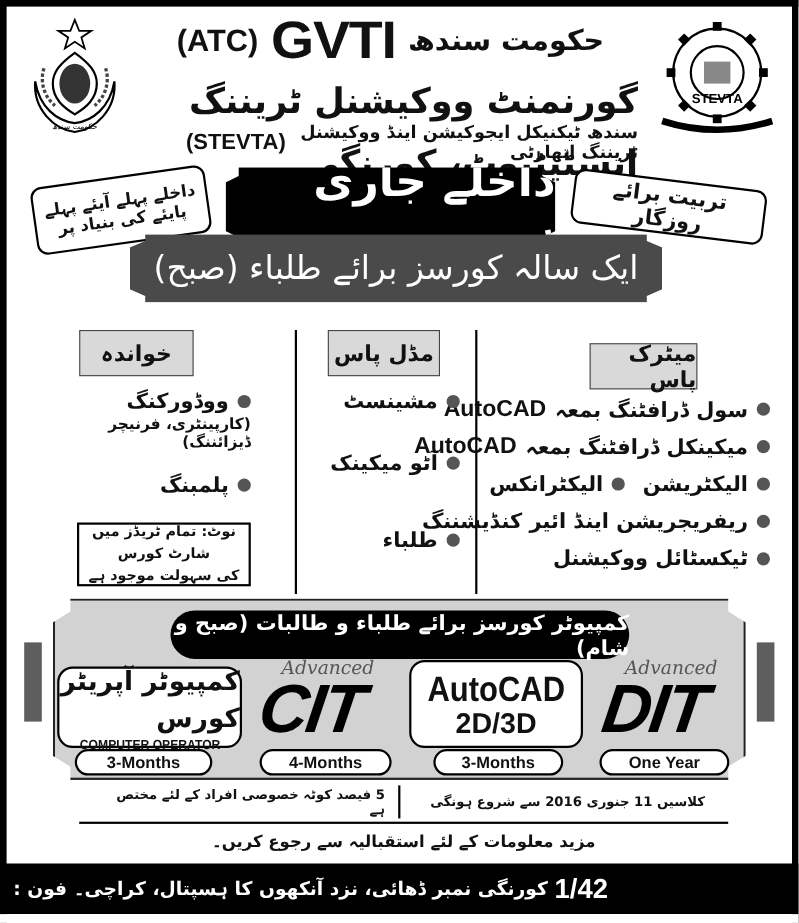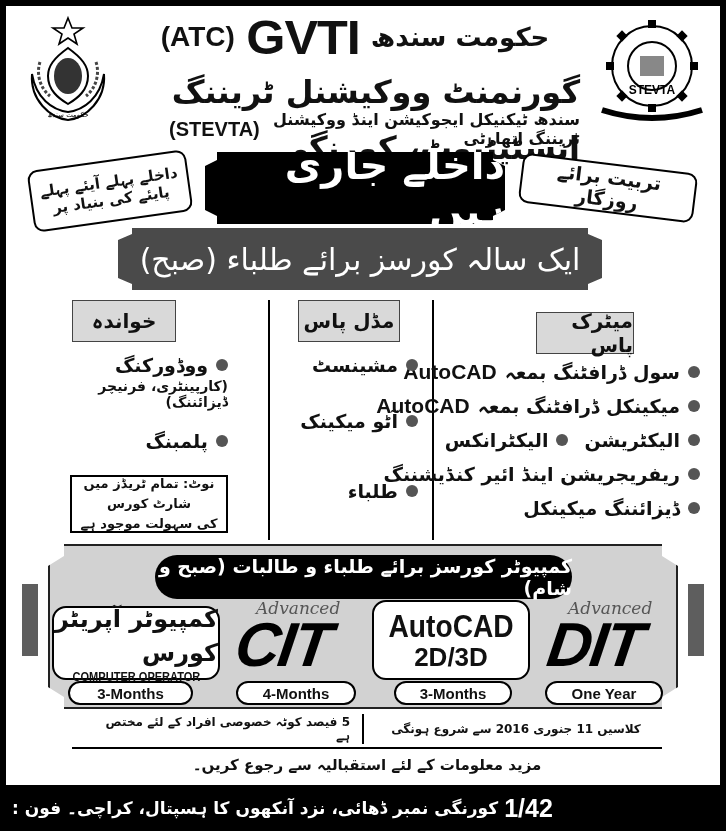--- a/index.html
+++ b/index.html
@@ -46,21 +46,21 @@
   .tilt-left { left: 30px; top: 160px; width: 160px; height: 62px; transform: rotate(-8deg); font-size: 15px; line-height: 18px; }
   .tilt-right { left: 520px; top: 163px; width: 176px; height: 50px; transform: rotate(7deg); font-size: 19px; }
 
   .admission-banner {
     position: absolute; left: 205px; top: 152px; width: 300px; height: 72px;
     background: #000; color: #fff; display: flex; align-items: center; justify-content: center;
     font-size: 40px; font-weight: bold; direction: rtl;
     clip-path: polygon(12px 0, calc(100% - 12px) 0, calc(100% - 12px) 8px, 100% 14px, 100% calc(100% - 14px), calc(100% - 12px) calc(100% - 8px), calc(100% - 12px) 100%, 12px 100%, 12px calc(100% - 8px), 0 calc(100% - 14px), 0 14px, 12px 8px);
   }
   .one-year-banner {
-    position: absolute; left: 118px; top: 228px; width: 484px; height: 62px;
+    position: absolute; left: 118px; top: 213px; width: 484px; height: 62px;
     background: #4a4a4a; color: #fff; display: flex; align-items: center; justify-content: center;
     font-size: 30px; direction: rtl;
     clip-path: polygon(14px 0, calc(100% - 14px) 0, calc(100% - 14px) 6px, 100% 12px, 100% calc(100% - 12px), calc(100% - 14px) calc(100% - 6px), calc(100% - 14px) 100%, 14px 100%, 14px calc(100% - 6px), 0 calc(100% - 12px), 0 12px, 14px 6px);
   }
 
   
   .col-divider { position: absolute; width: 2px; background: #000; top: 300px; height: 240px; }
   .col-tab {
     position: absolute; top: 300px; height: 42px; background: #d9d9d9; border: 1.5px solid #444;
     display: flex; align-items: center; justify-content: center; font-size: 20px; font-weight: bold; direction: rtl;
@@ -201,21 +201,21 @@
     <span style="width:40px;"></span>
     <span class="bullet"></span>
     <span>الیکٹرانکس</span>
   </div>
   <div class="course-item" style="height:34px;">
     <span class="bullet"></span>
     <span>ریفریجریشن اینڈ ائیر کنڈیشننگ</span>
   </div>
   <div class="course-item" style="height:34px;">
     <span class="bullet"></span>
-    <span>ڈیزائننگ میکینکل</span>
+    <span>ٹیکسٹائل ووکیشنل</span>
   </div>
 </div>
 
 <div class="course-list" style="left:278px; top:352px; width:140px;">
   <div class="course-item" style="height:26px;">
     <span class="bullet"></span>
     <span>مشینسٹ</span>
   </div>
   <div class="course-item" style="height:34px; margin-top:26px;">
     <span class="bullet"></span>

